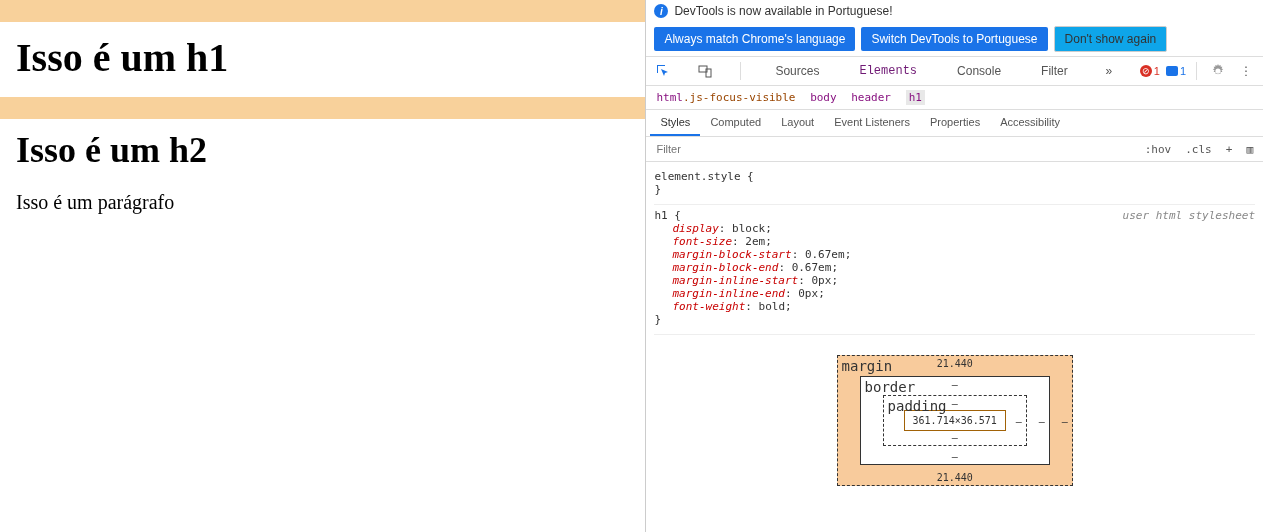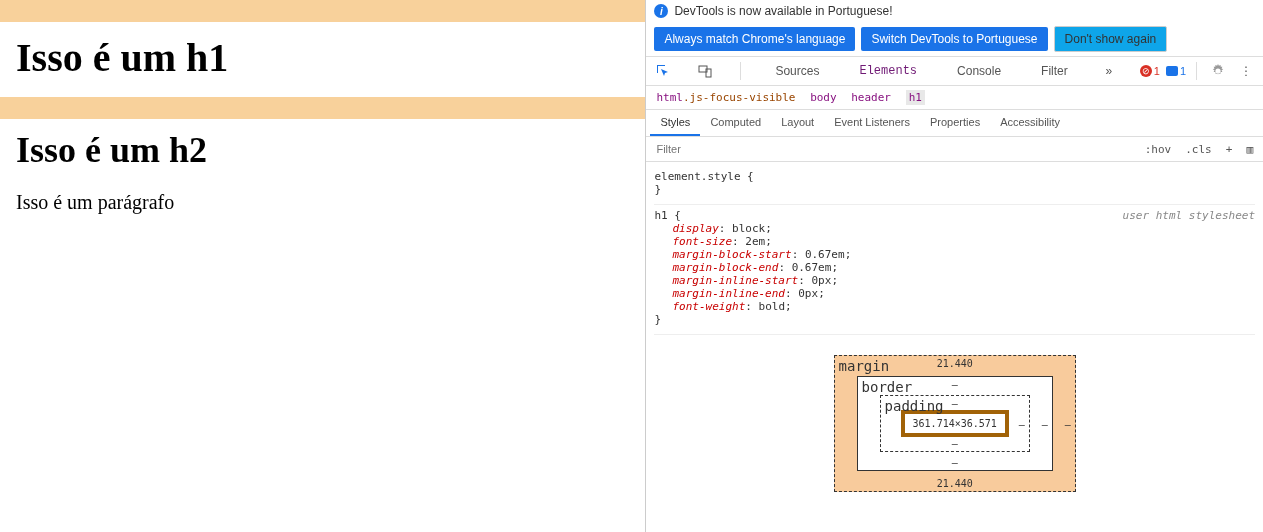--- a/index.html
+++ b/index.html
@@ -117,21 +117,21 @@
   }
   .bm-border {
     background: #fddc9c; padding: 18px 22px; position:relative;
     border: 1px solid #333;
   }
   .bm-padding {
     background: #c2cf8a; padding: 14px 20px; position:relative;
     border: 1px dashed #333;
   }
   .bm-content {
-    background: #9fc4e7; padding: 4px 8px; border:4px solid #a16207;
+    background: #9fc4e7; padding: 4px 8px; border:1px solid #a16207;
     font-size: 10px;
   }
   .bm-label { position:absolute; top:2px; left:4px; font-size:14px;}
   .bm-val-top { position:absolute; top:2px; left:50%; transform:translateX(-50%); font-size:10px;}
   .bm-val-bot { position:absolute; bottom:2px; left:50%; transform:translateX(-50%); font-size:10px;}
   .bm-val-right{ position:absolute; right:4px; top:50%; transform:translateY(-50%); font-size:10px;}
   .bm-border, .bm-padding { background: #fff;}
   .bm-padding{background:#fff;}
   .bm-content{background:#fff;}
 </style>

